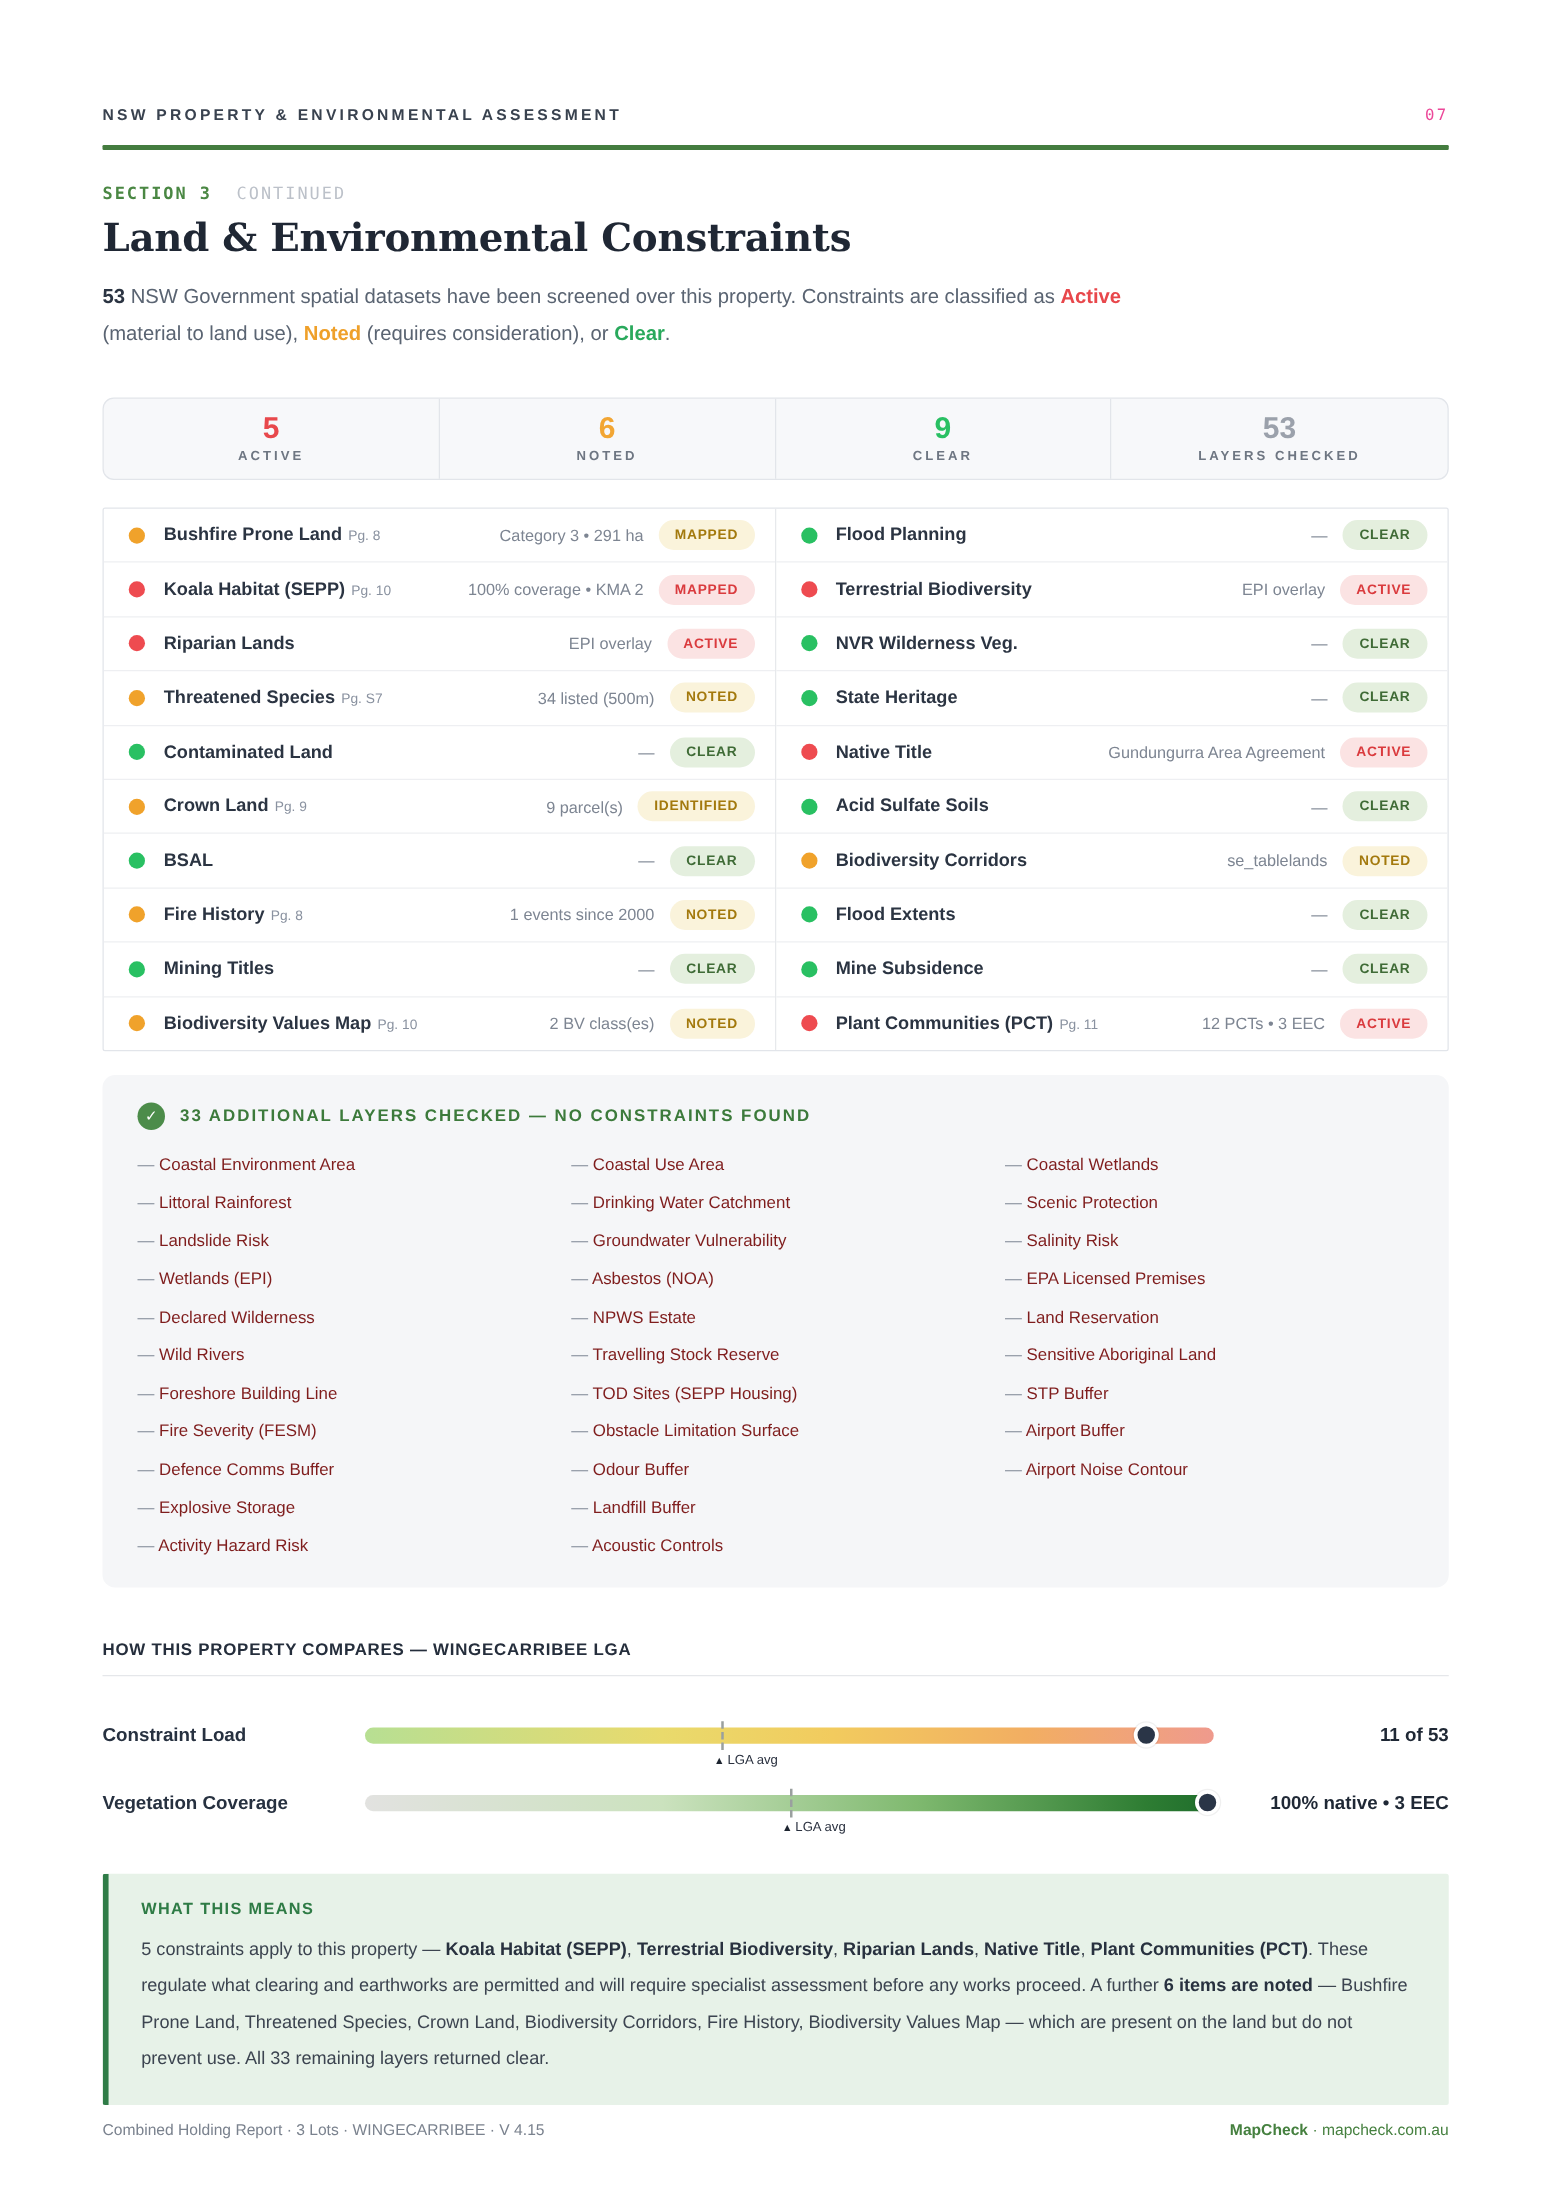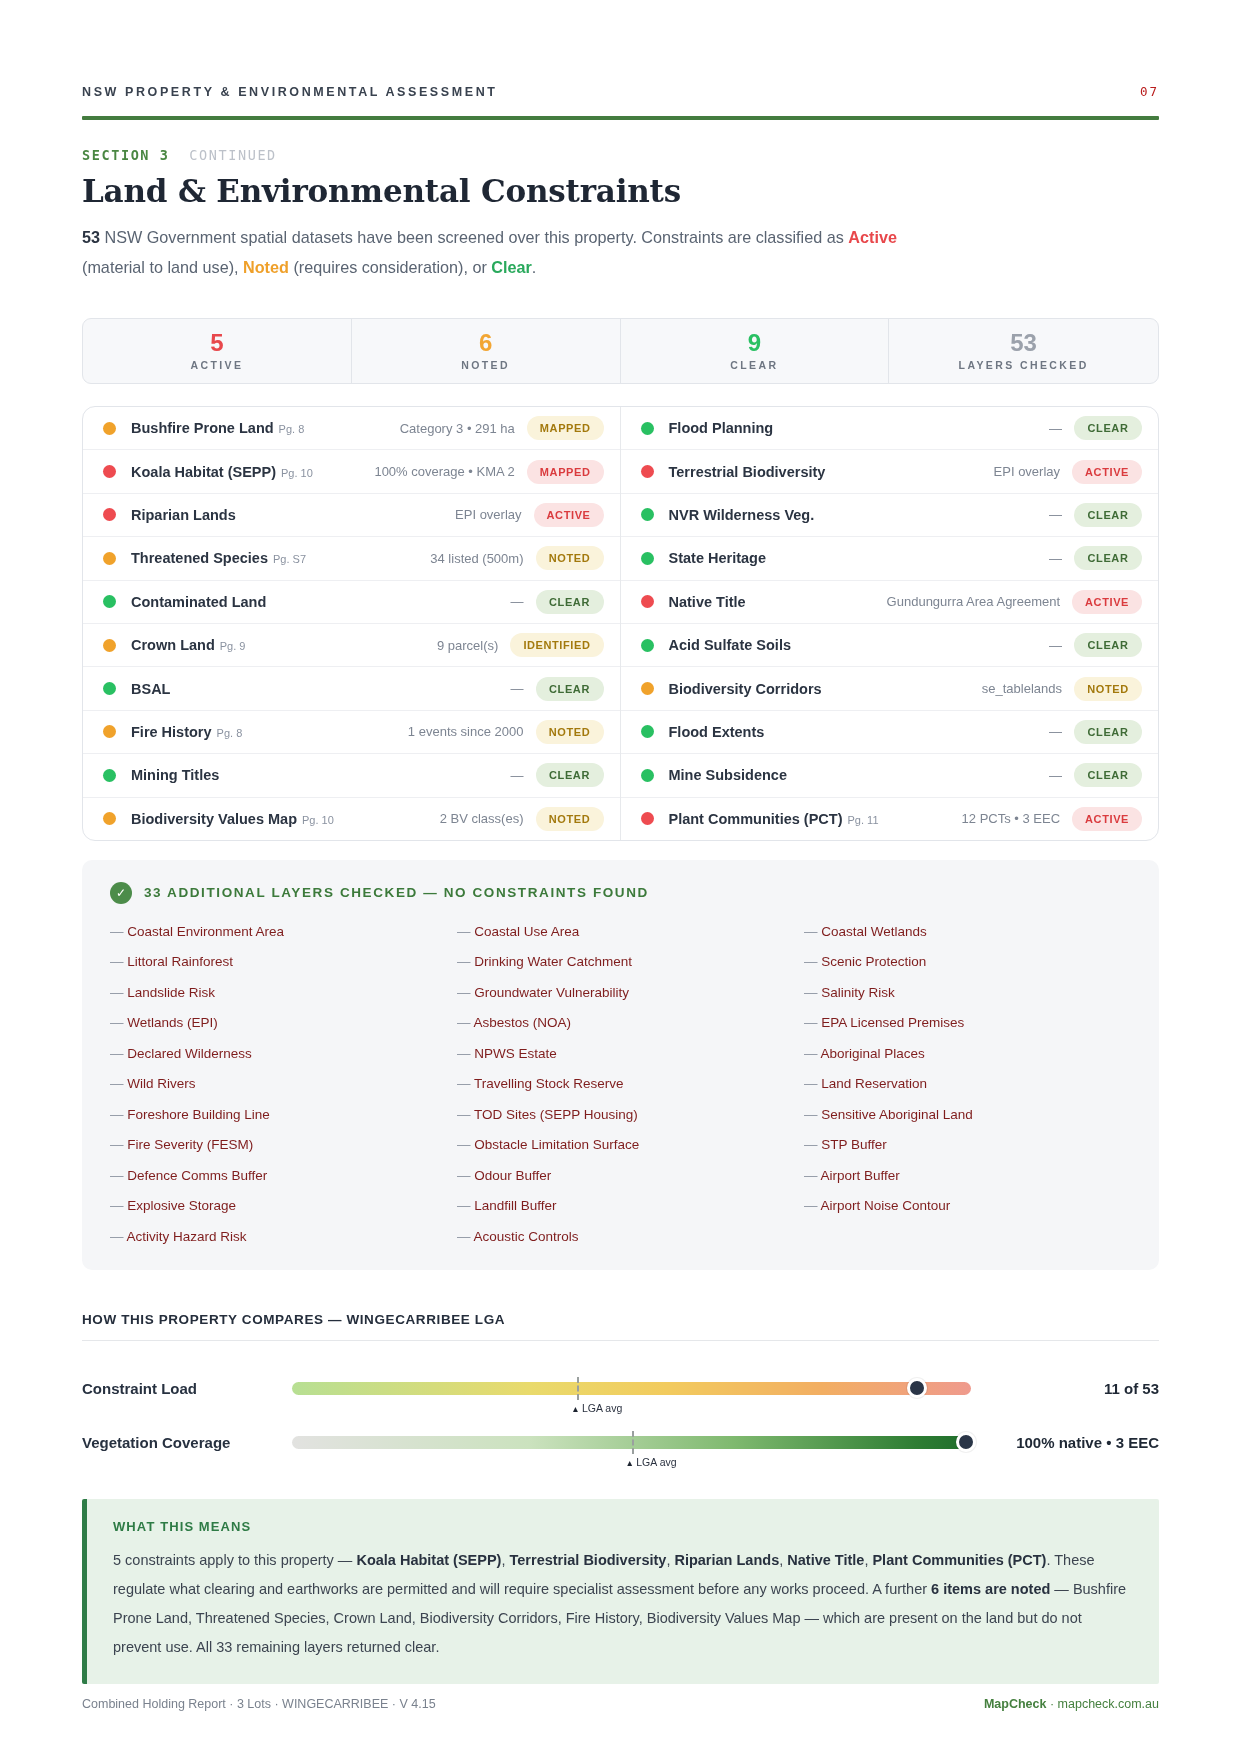--- a/index.html
+++ b/index.html
@@ -2,42 +2,42 @@
 <html><head>
 <meta charset="utf-8">
 <style>
   html,body{margin:0;padding:0;background:#fff;}
   .page{position:relative;width:1241px;height:1754px;background:#ffffff;overflow:hidden;
         font-family:"Liberation Sans",sans-serif;color:#2b3442;box-sizing:border-box;
         padding:84px 82px 0 82px;}
   
   .hdr-row{display:flex;justify-content:space-between;align-items:baseline;gap:36px;}
   .kicker{font-size:12.5px;font-weight:600;letter-spacing:2.6px;color:#39424f;}
-  .pagenum{font-size:12.5px;letter-spacing:2px;color:#b91c1c;font-family:"DejaVu Sans Mono",monospace;}
+  .pagenum{font-size:12.5px;letter-spacing:2px;color:#ec4899;font-family:"DejaVu Sans Mono",monospace;}
   .rule{height:4px;background:#447c3f;margin-top:17px;border-radius:1px;}
   
   .section-row{margin-top:27px;font-family:"DejaVu Sans Mono",monospace;font-size:13.5px;letter-spacing:1.6px;}
   .section-label{color:#4a8743;font-weight:700;}
   .section-continued{color:#bcc1c9;margin-left:10px;}
   h1{margin:10px 0 0 0;font-family:"DejaVu Serif",serif;font-weight:700;font-size:31px;
      letter-spacing:-0.2px;color:#1f2734;}
   .intro{margin:13px 0 0 0;font-size:16.2px;line-height:30px;color:#5a6472;max-width:830px;}
   .intro .run-b{font-weight:700;color:#2b3442;}
   .intro .run-active{font-weight:700;color:#e8474b;}
   .intro .run-noted{font-weight:700;color:#efa02a;}
   .intro .run-clear{font-weight:700;color:#29a95c;}
   
   .stats{margin-top:36px;display:grid;grid-template-columns:repeat(4,1fr);
          background:#f7f8fa;border:1px solid #e2e5ea;border-radius:9px;}
   .stat{padding:11px 0 12px 0;text-align:center;border-right:1px solid #e2e5ea;}
   .stat:last-child{border-right:none;}
   .stat-num{font-size:24px;font-weight:700;line-height:26px;}
   .stat-label{margin-top:3px;font-size:10.5px;font-weight:600;letter-spacing:2.4px;color:#6e7682;}
   
-  .ctable{margin-top:22px;border:1px solid #e2e5ea;border-radius:13px;display:grid;
+  .ctable{margin-top:22px;border:1px solid #e2e5ea;border-radius:2px;display:grid;
           grid-template-columns:1fr 1fr;overflow:hidden;background:#fff;}
   .ccol{display:block;}
   .ccol.left{border-right:1px solid #e7e9ec;}
   .crow{display:flex;align-items:center;height:42.4px;padding:0 16px 0 20px;border-bottom:1px solid #eeeff2;}
   .ccol .crow:last-child{border-bottom:none;}
   .dot{width:13px;height:13px;border-radius:50%;flex:0 0 13px;margin-right:15px;}
   .dot.active{background:#ee4b50;}
   .dot.noted{background:#f0a22b;}
   .dot.clear{background:#29c062;}
   .cname{font-size:14.5px;font-weight:700;color:#2b3442;white-space:nowrap;}
@@ -281,21 +281,20 @@
           <div class="litem">Obstacle Limitation Surface</div>
           <div class="litem">Odour Buffer</div>
           <div class="litem">Landfill Buffer</div>
           <div class="litem">Acoustic Controls</div>
         </div>
         <div class="lcol">
           <div class="litem">Coastal Wetlands</div>
           <div class="litem">Scenic Protection</div>
           <div class="litem">Salinity Risk</div>
           <div class="litem">EPA Licensed Premises</div>
-          <div class="litem">Aboriginal Places</div>
           <div class="litem">Land Reservation</div>
           <div class="litem">Sensitive Aboriginal Land</div>
           <div class="litem">STP Buffer</div>
           <div class="litem">Airport Buffer</div>
           <div class="litem">Airport Noise Contour</div>
         </div>
       </div>
   </div>
 
   <div class="compare-head">HOW THIS PROPERTY COMPARES — WINGECARRIBEE LGA</div>

